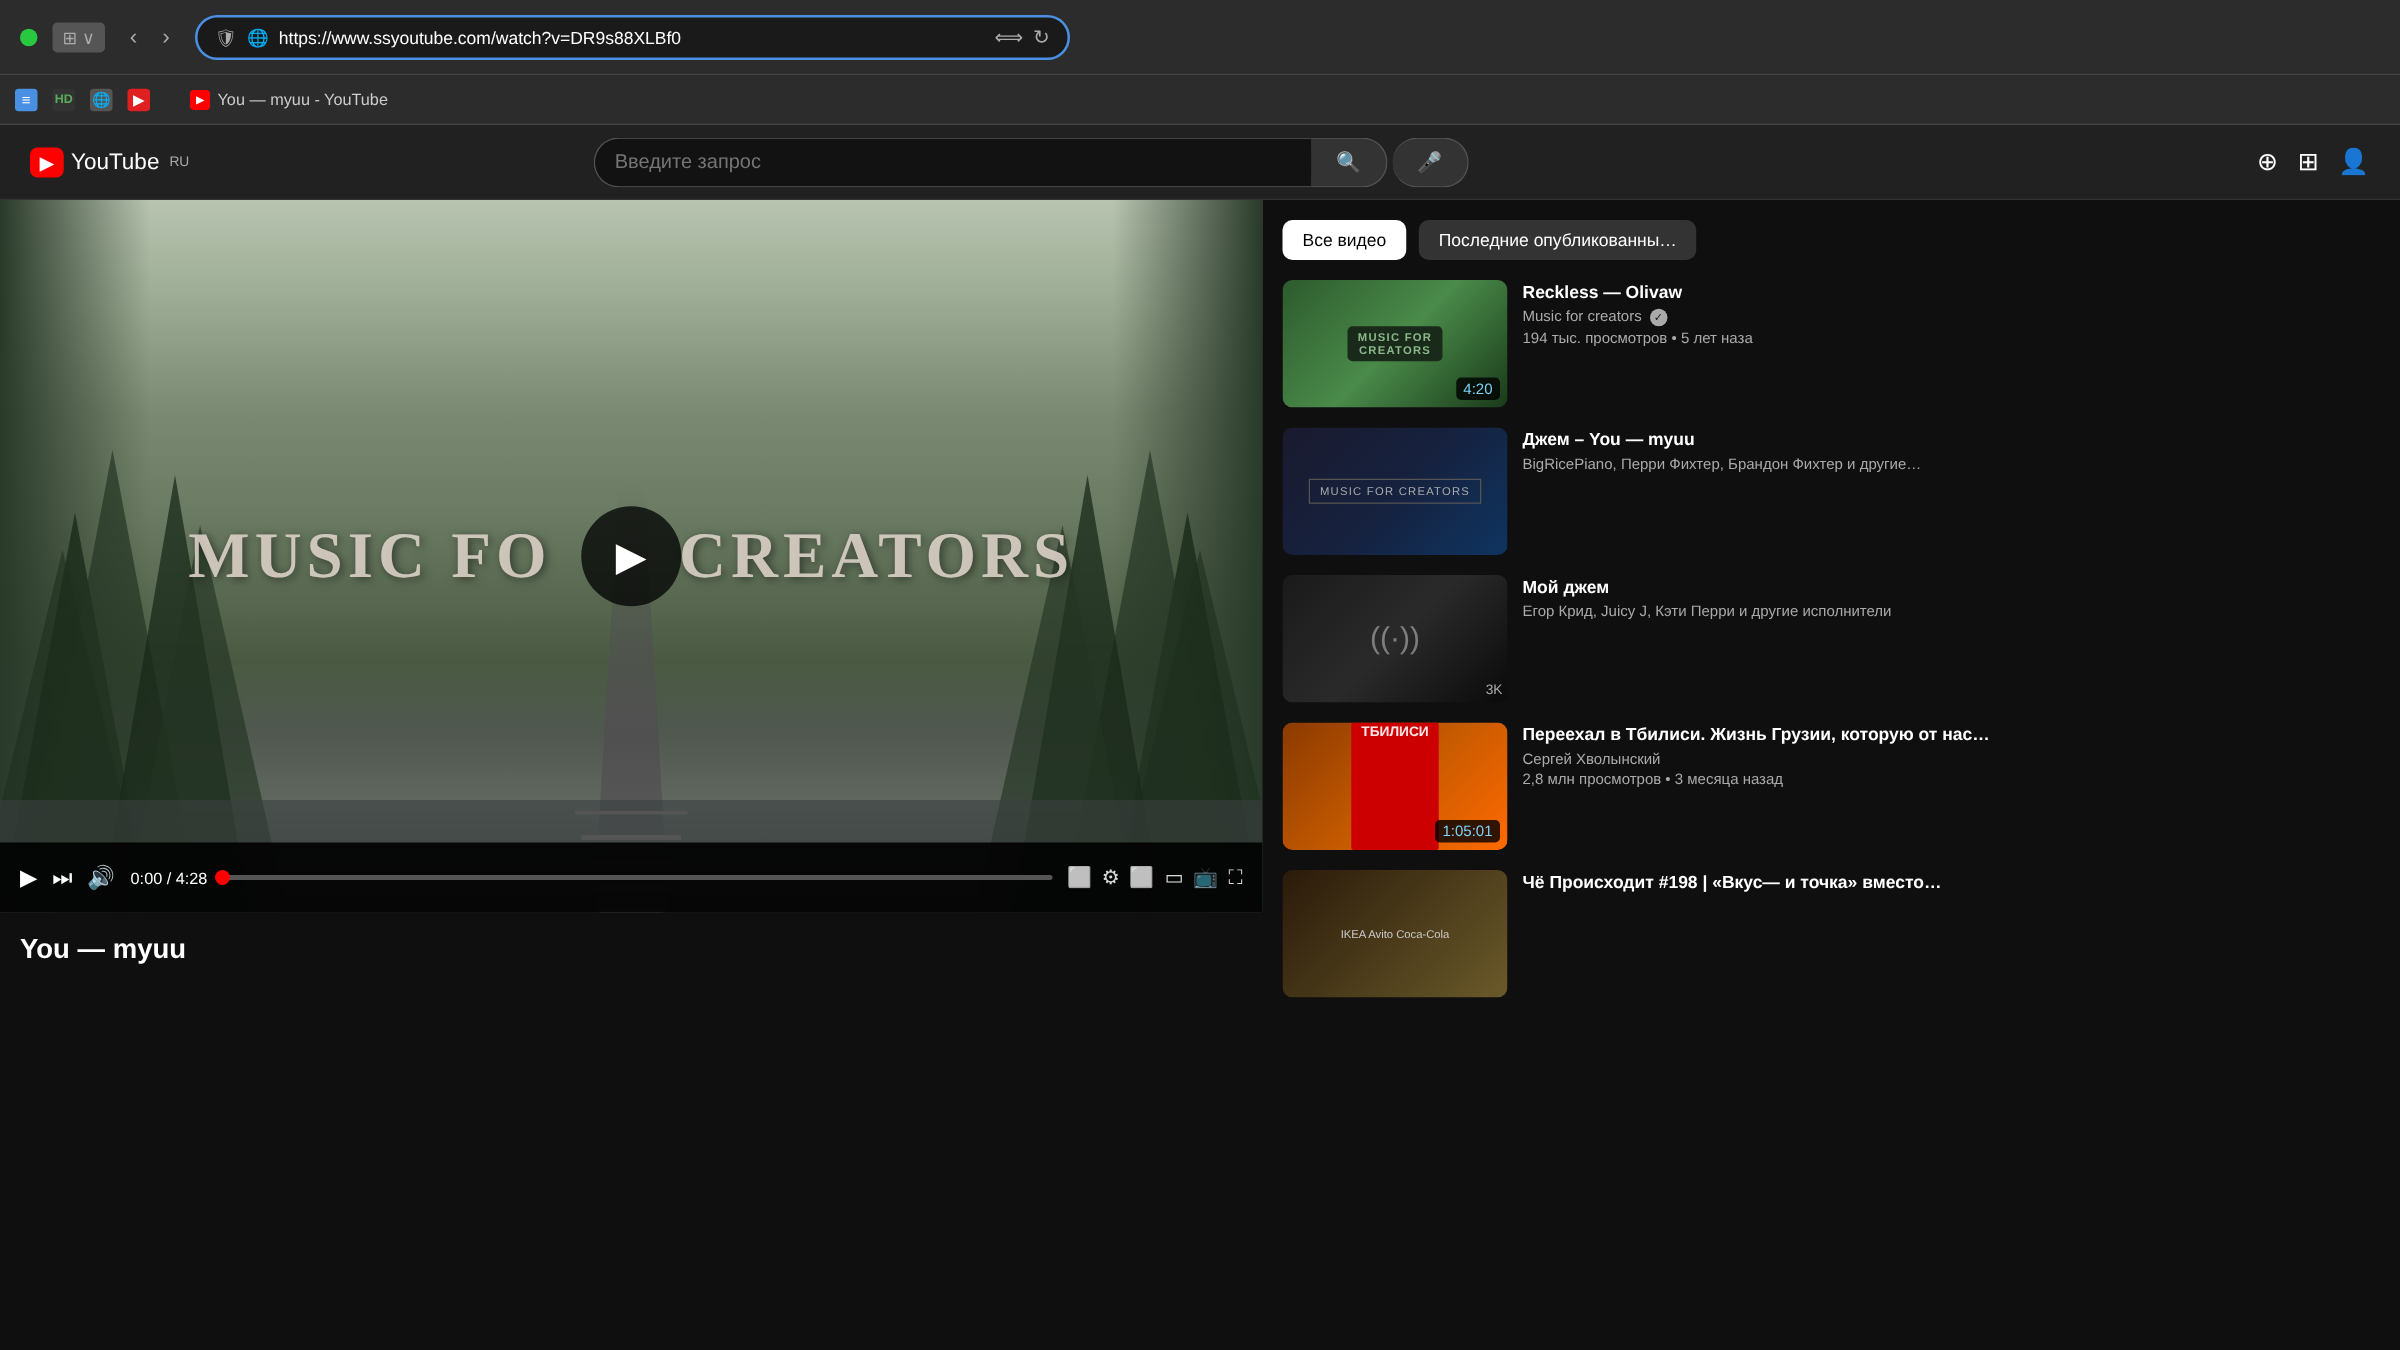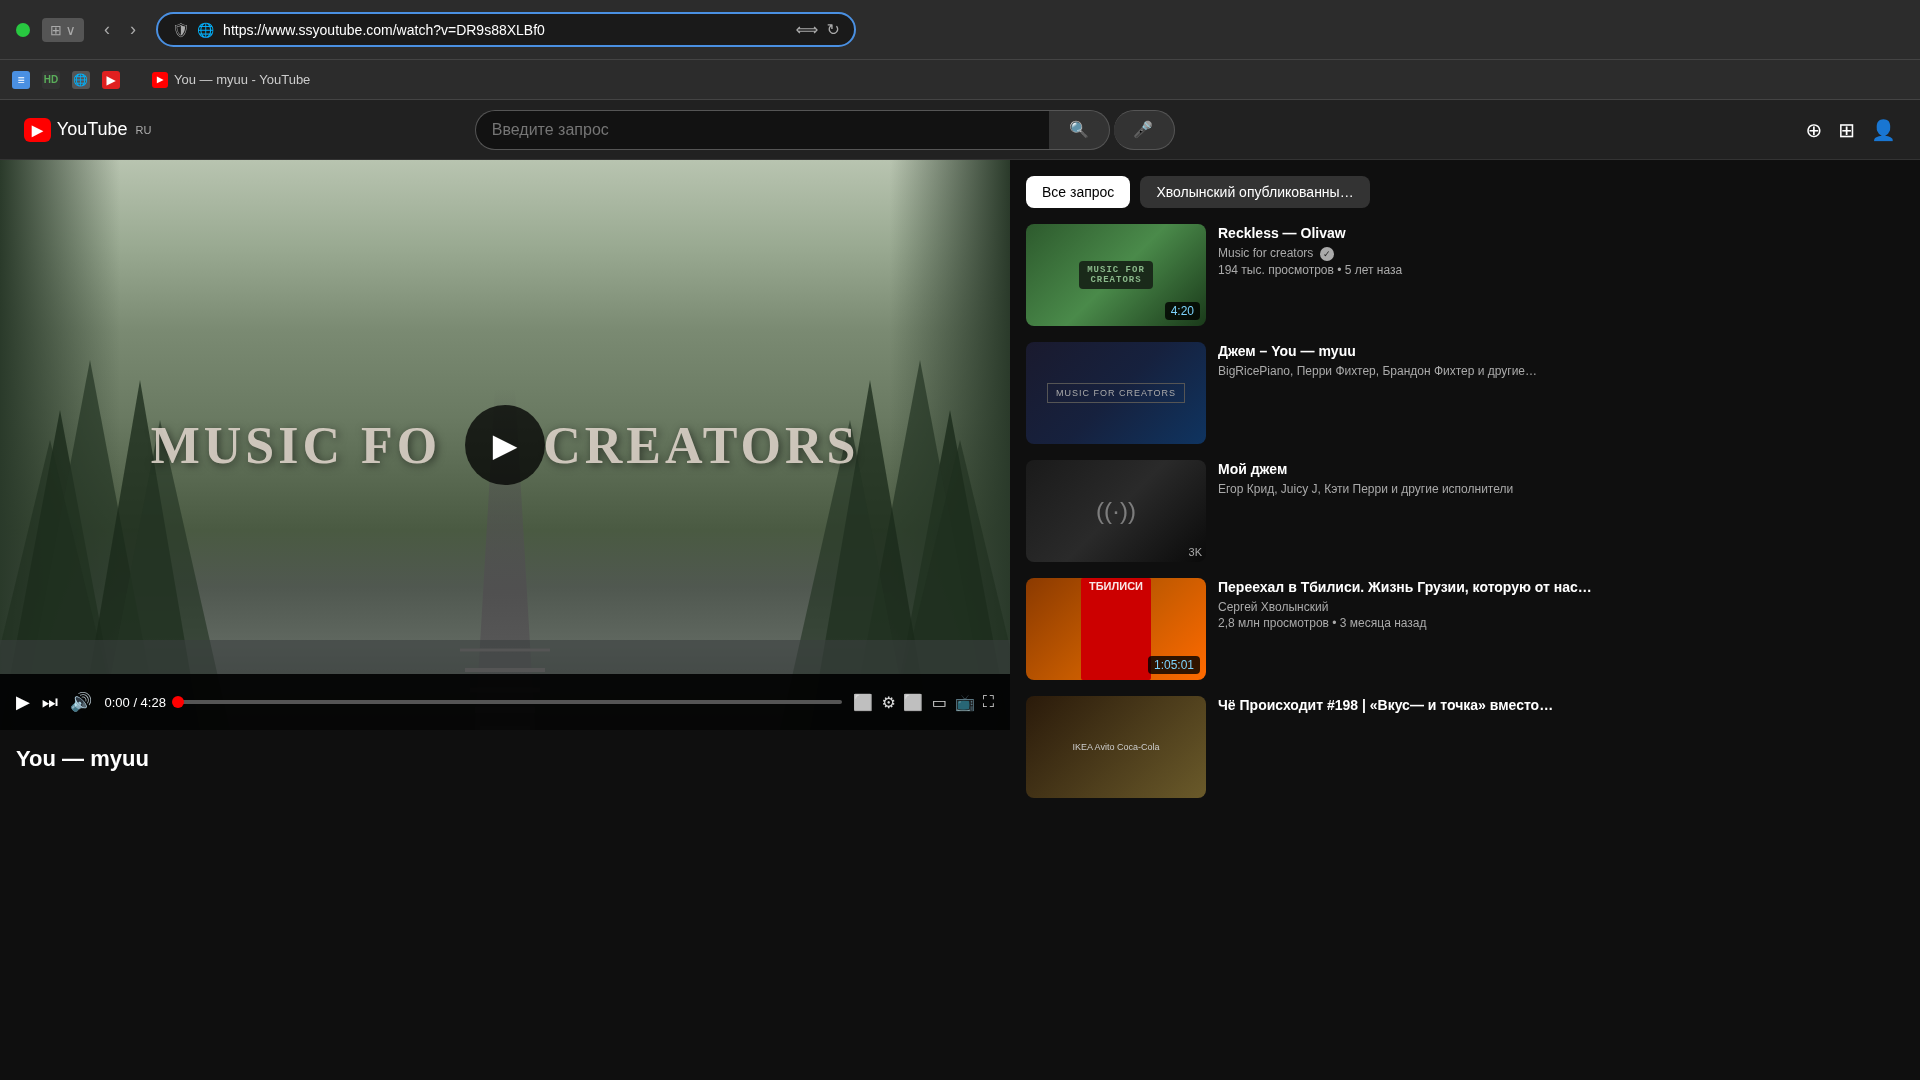--- a/index.html
+++ b/index.html
@@ -280,21 +280,20 @@
     .video-card-channel { font-size: 12px; color: #aaa; margin-bottom: 2px; }
     .video-card-stats { font-size: 12px; color: #aaa; }
 
     
     .thumb-1 {
       background: linear-gradient(135deg, #2d5a2d 0%, #4a8a4a 50%, #1a3a1a 100%);
       width: 100%; height: 100%;
       display: flex; align-items: center; justify-content: center;
       font-size: 10px; color: rgba(255,255,255,0.7); text-align: center;
       flex-direction: column;
-      font-family: Liberation Mono, monospace;
     }
     .thumb-2 {
       background: linear-gradient(135deg, #1a1a2e 0%, #16213e 50%, #0f3460 100%);
       width: 100%; height: 100%;
       display: flex; align-items: center; justify-content: center;
       font-size: 10px; color: rgba(255,255,255,0.7);
     }
     .thumb-3 {
       background: linear-gradient(135deg, #1a1a1a 0%, #2a2a2a 50%, #0a0a0a 100%);
       width: 100%; height: 100%;
@@ -456,22 +455,22 @@
     </div>
 
     <div class="video-info">
       <div class="video-title">You — myuu</div>
     </div>
   </div>
 
   <div class="sidebar">
 
     <div class="filter-buttons">
-      <button class="filter-btn">Все запрос</button>
-      <button class="filter-btn secondary">Хволынский опубликованны…</button>
+      <button class="filter-btn">Все видео</button>
+      <button class="filter-btn secondary">Последние опубликованны…</button>
     </div>
 
     <div class="video-card">
       <div class="video-thumb">
         <div class="thumb-1">
           <span class="creators-badge">Music for<br>Creators</span>
         </div>
         <span class="thumb-duration">4:20</span>
       </div>
       <div class="video-meta">

